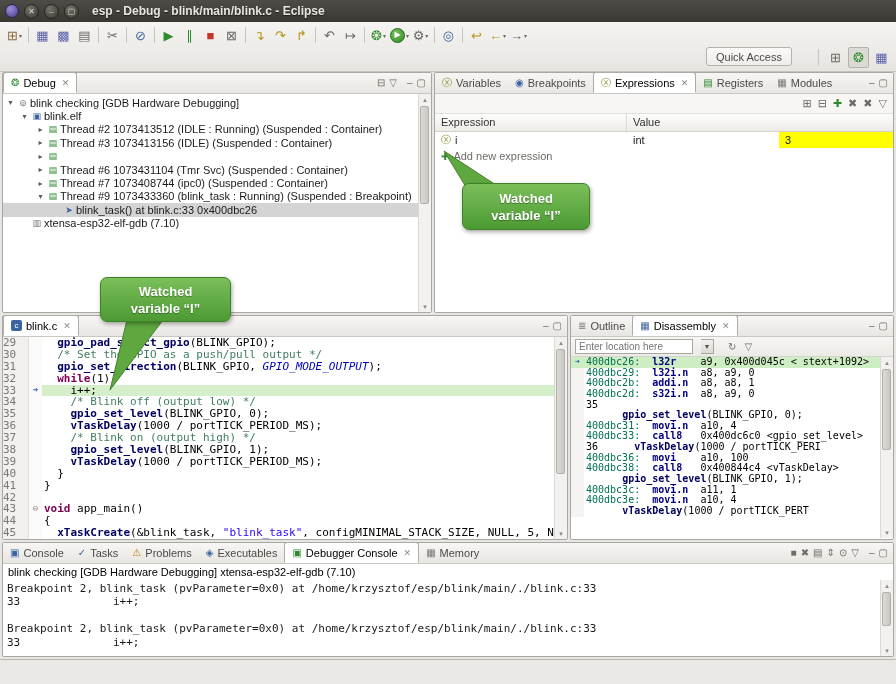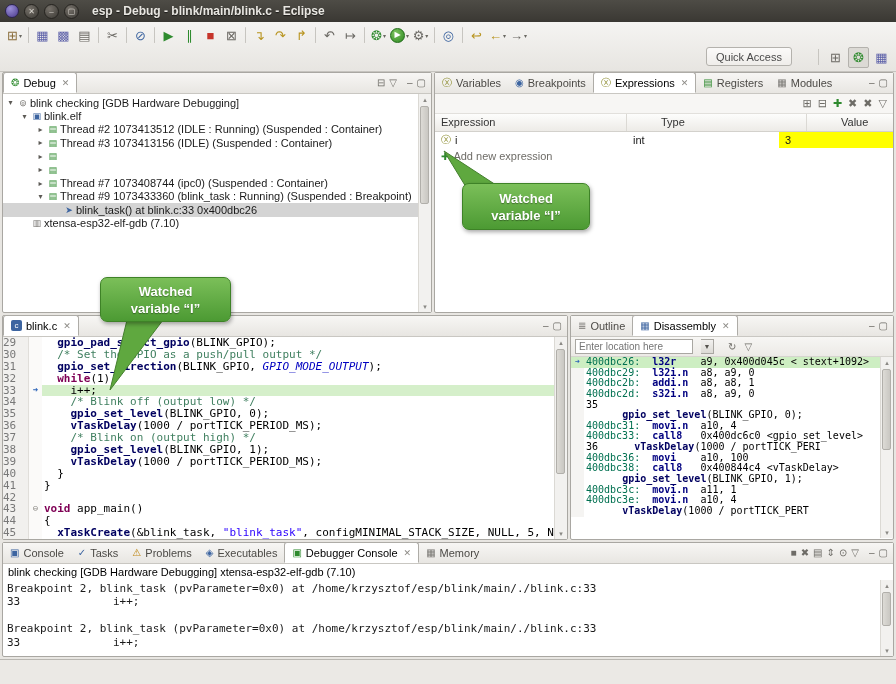--- a/index.html
+++ b/index.html
@@ -47,21 +47,21 @@
 .trow .twisty{width:11px;text-align:center;font-size:8px;color:#5c5a55;flex:none;}
 .trow .ticon{width:14px;text-align:center;font-size:9px;flex:none;}
 .trow .tlabel{padding-right:6px;}
 .lvl0{padding-left:2px;} .lvl1{padding-left:16px;} .lvl2{padding-left:32px;} .lvl3{padding-left:48px;}
 .trow.sel{background:#d4d4d4;}
 
 
 .etoolbar{height:20px;background:#f7f6f4;border-bottom:1px solid #e2e0dc;display:flex;align-items:center;justify-content:flex-end;gap:6px;padding:0 6px;}
 .et-icon{font-size:11px;color:#6e6c67;}
 .et-icon.c-green{color:#2f8a2f;}
-.ehead{display:flex;height:18px;background:linear-gradient(#fdfdfc,#edebe7);border-bottom:1px solid #d3d1cc;color:#333;gap:28px;}
+.ehead{display:flex;height:18px;background:linear-gradient(#fdfdfc,#edebe7);border-bottom:1px solid #d3d1cc;color:#333;}
 .ecol{padding:2px 6px;border-right:1px solid #dbd9d4;overflow:hidden;white-space:nowrap;}
 .col-expr{width:192px;flex:none;} .col-type{width:152px;flex:none;} .col-val{flex:1;border-right:none;}
 .erow{display:flex;height:16px;align-items:center;}
 .ecell{padding:0 6px;overflow:hidden;white-space:nowrap;display:flex;align-items:center;gap:4px;}
 .eicon{font-size:10px;}
 .eval-hl{background:#ffff00;height:16px;line-height:16px;}
 .add-label{color:#6e6c67;}
 
 
 .edbody{position:relative;font-family:"DejaVu Sans Mono","Liberation Mono",monospace;font-size:11px;overflow:hidden;height:202px;}
@@ -281,20 +281,21 @@
           <span class="ticon ic-green">▤</span>
           <span class="tlabel">Thread #3 1073413156 (IDLE) (Suspended : Container)</span>
         </div>
         <div class="trow lvl2">
           <span class="twisty">▸</span>
           <span class="ticon ic-green">▤</span>
         </div>
         <div class="trow lvl2">
           <span class="twisty">▸</span>
           <span class="ticon ic-green">▤</span>
+          <span class="tlabel">Thread #6 1073431104 (Tmr Svc) (Suspended : Container)</span>
         </div>
         <div class="trow lvl2">
           <span class="twisty">▸</span>
           <span class="ticon ic-green">▤</span>
           <span class="tlabel">Thread #7 1073408744 (ipc0) (Suspended : Container)</span>
         </div>
         <div class="trow lvl2">
           <span class="twisty">▾</span>
           <span class="ticon ic-green">▤</span>
           <span class="tlabel">Thread #9 1073433360 (blink_task : Running) (Suspended : Breakpoint)</span>
@@ -357,21 +358,20 @@
 
   <span class="et-icon">⊞</span>
       <span class="et-icon">⊟</span>
       <span class="et-icon c-green">✚</span>
       <span class="et-icon">✖</span>
       <span class="et-icon">✖</span>
       <span class="et-icon">▽</span>
     </div>
   <div class="ehead">
     <span class="ecol col-expr">Expression</span>
-    <span class="ecol col-type">Type</span>
     <span class="ecol col-val">Value</span>
   </div>
   <div class="erow">
     <span class="ecell col-expr">
       <span class="eicon ic-olive">ⓧ</span>
       <span>i</span>
     </span>
     <span class="ecell col-type">int</span>
     <span class="ecell col-val eval-hl">3</span>
   </div>

